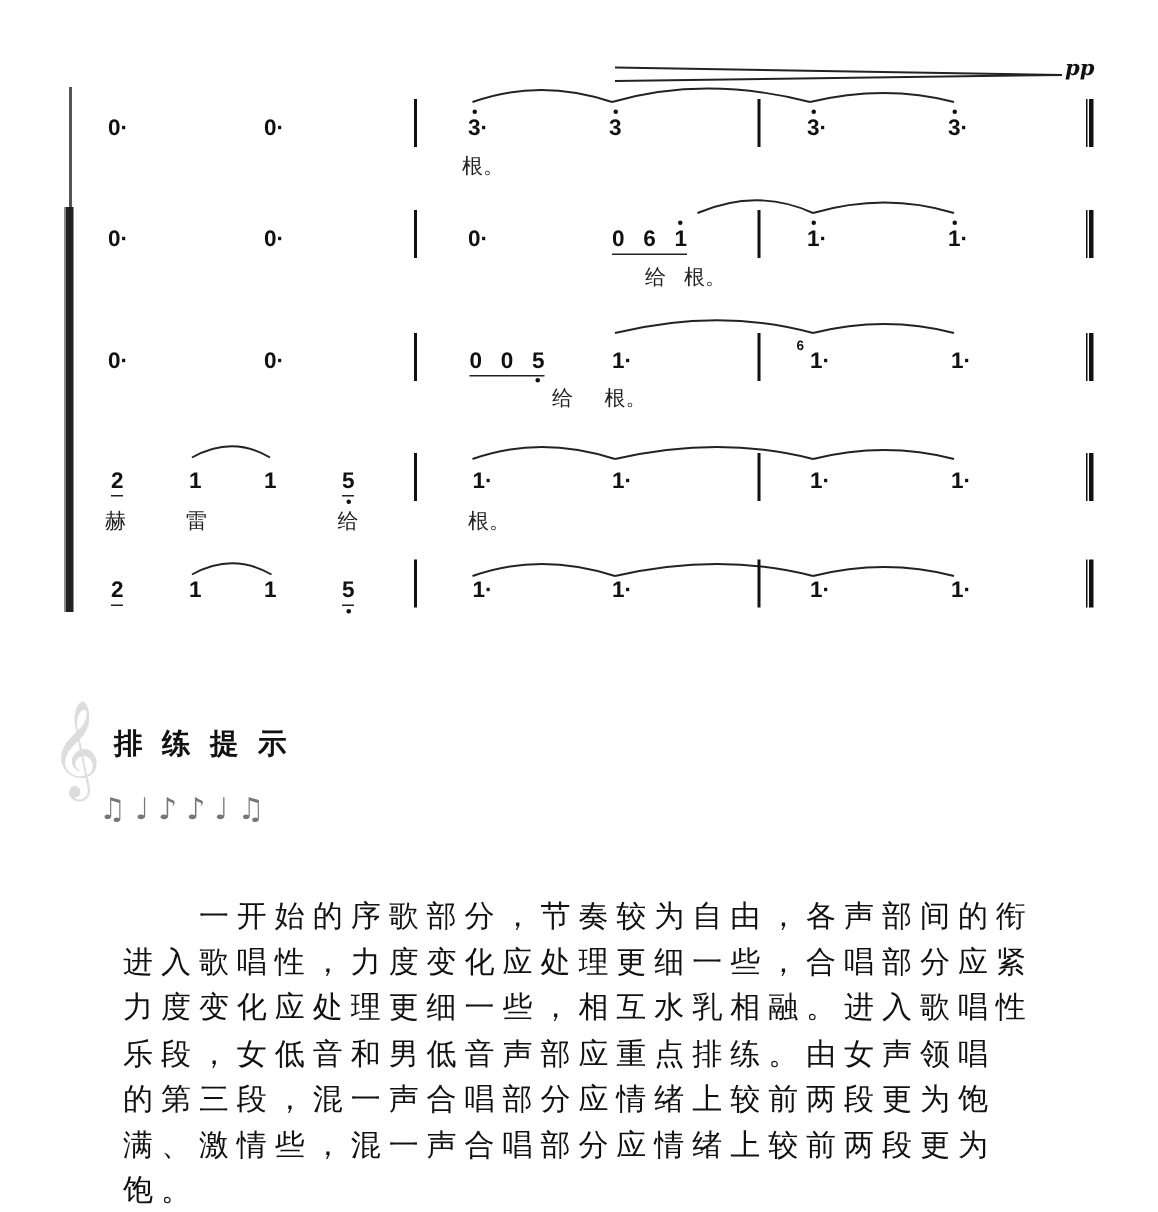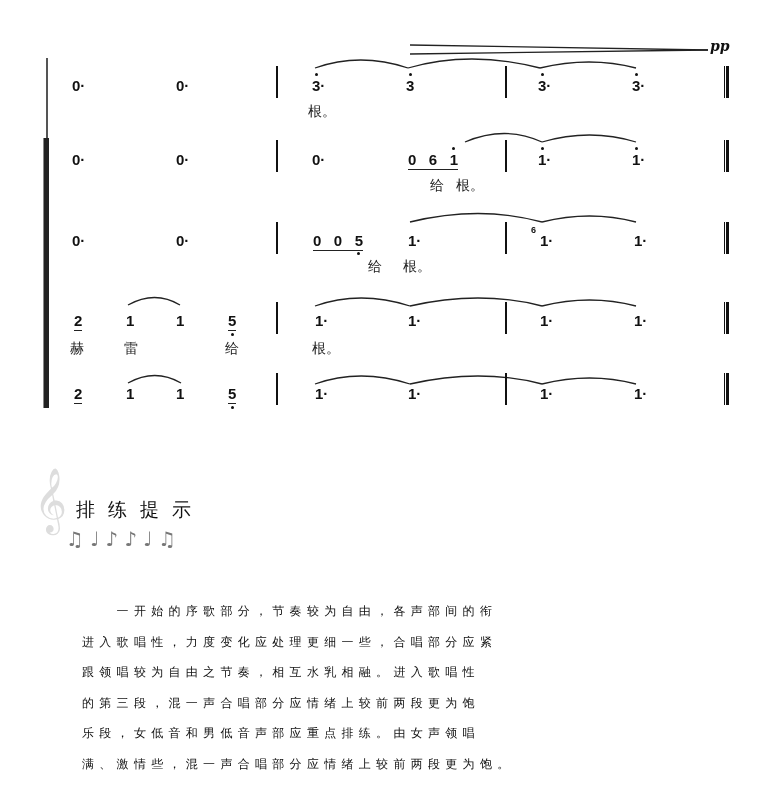--- a/index.html
+++ b/index.html
@@ -12,25 +12,25 @@
     .note .hi::before { content:""; position:absolute; left:50%; top:-5px; width:3px; height:3px;
             margin-left:-1.5px; background:#111; border-radius:50%; }
     .note .lo::after { content:""; position:absolute; left:50%; bottom:-6px; width:3px; height:3px;
             margin-left:-1.5px; background:#111; border-radius:50%; }
     .ul { border-bottom:1.3px solid #222; padding-bottom:1px; }
     .lyric { position:absolute; font-family:"DejaVu Serif","Liberation Serif",serif;
              font-size:14px; line-height:16px; color:#222; }
     .bar { position:absolute; width:2px; background:#111; }
     .dbl { position:absolute; width:5px; border-left:1.5px solid #111; border-right:3px solid #111; box-sizing:border-box; }
     svg.arcs { position:absolute; left:0; top:0; }
-    .heading { position:absolute; left:76px; top:497px; font-size:19px; font-weight:normal;
+    .heading { position:absolute; left:76px; top:483px; font-size:19px; font-weight:bold;
                letter-spacing:13px; color:#111; }
     .deco-notes { position:absolute; left:66px; top:527px; font-size:20px; color:#777; letter-spacing:6px; }
     .clef { position:absolute; left:34px; top:470px; font-size:56px; color:#ddd; line-height:60px; }
-    .para { position:absolute; left:82px; top:596px; width:620px; font-size:12px;
+    .para { position:absolute; left:82px; top:596px; width:620px; font-size:20px;
             line-height:30.5px; letter-spacing:5.3px; color:#111;font-family:Liberation Serif, serif; }
     .para p { margin:0; }
     .pp { position:absolute; left:710px; top:38px; font-family:"DejaVu Serif",serif;
           font-style:italic; font-weight:bold; font-size:14px;text-align:right; }
   </style>
 </head>
 <body>
 
 <div class="score">
 
@@ -146,17 +146,17 @@
   </div>
 </div>
 
 <div class="clef">𝄞</div>
 <div class="heading">排练提示</div>
 <div class="deco-notes">♫♩♪♪♩♫</div>
 
 <div class="para">
   <p>　　一开始的序歌部分，节奏较为自由，各声部间的衔</p>
   <p>进入歌唱性，力度变化应处理更细一些，合唱部分应紧</p>
-  <p>跟领唱较为自由之节奏，相互水乳相融。进入歌唱性</p>
+  <p>力度变化应处理更细一些，相互水乳相融。进入歌唱性</p>
+  <p>乐段，女低音和男低音声部应重点排练。由女声领唱</p>
   <p>的第三段，混一声合唱部分应情绪上较前两段更为饱</p>
-  <p>乐段，女低音和男低音声部应重点排练。由女声领唱</p>
   <p>满、激情些，混一声合唱部分应情绪上较前两段更为饱。</p>
 </div>
 
 </body></html>

